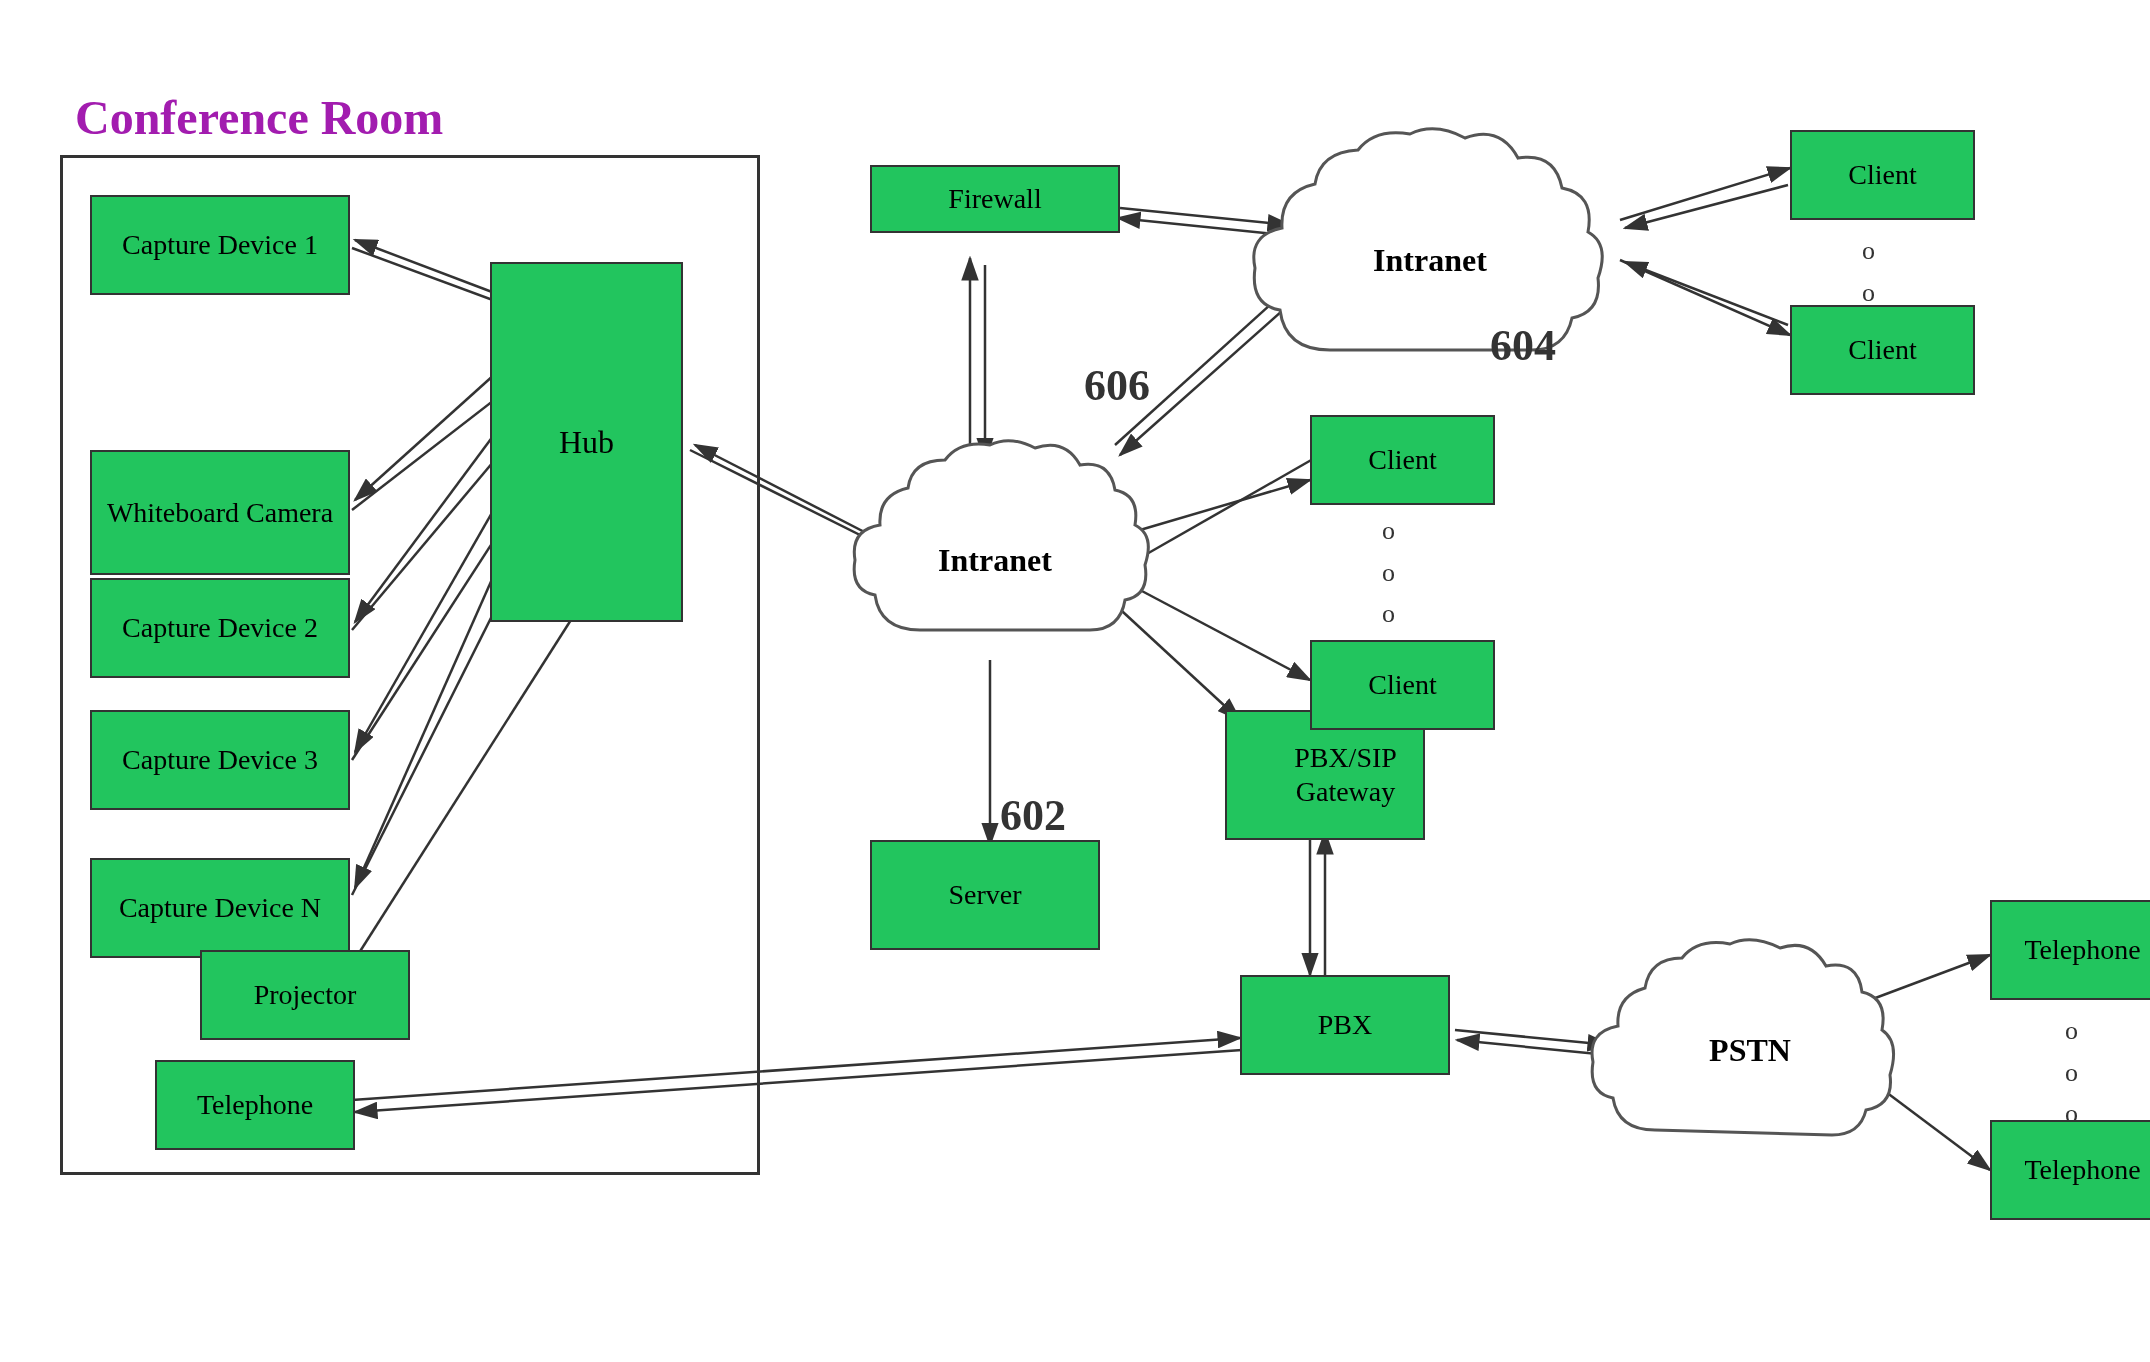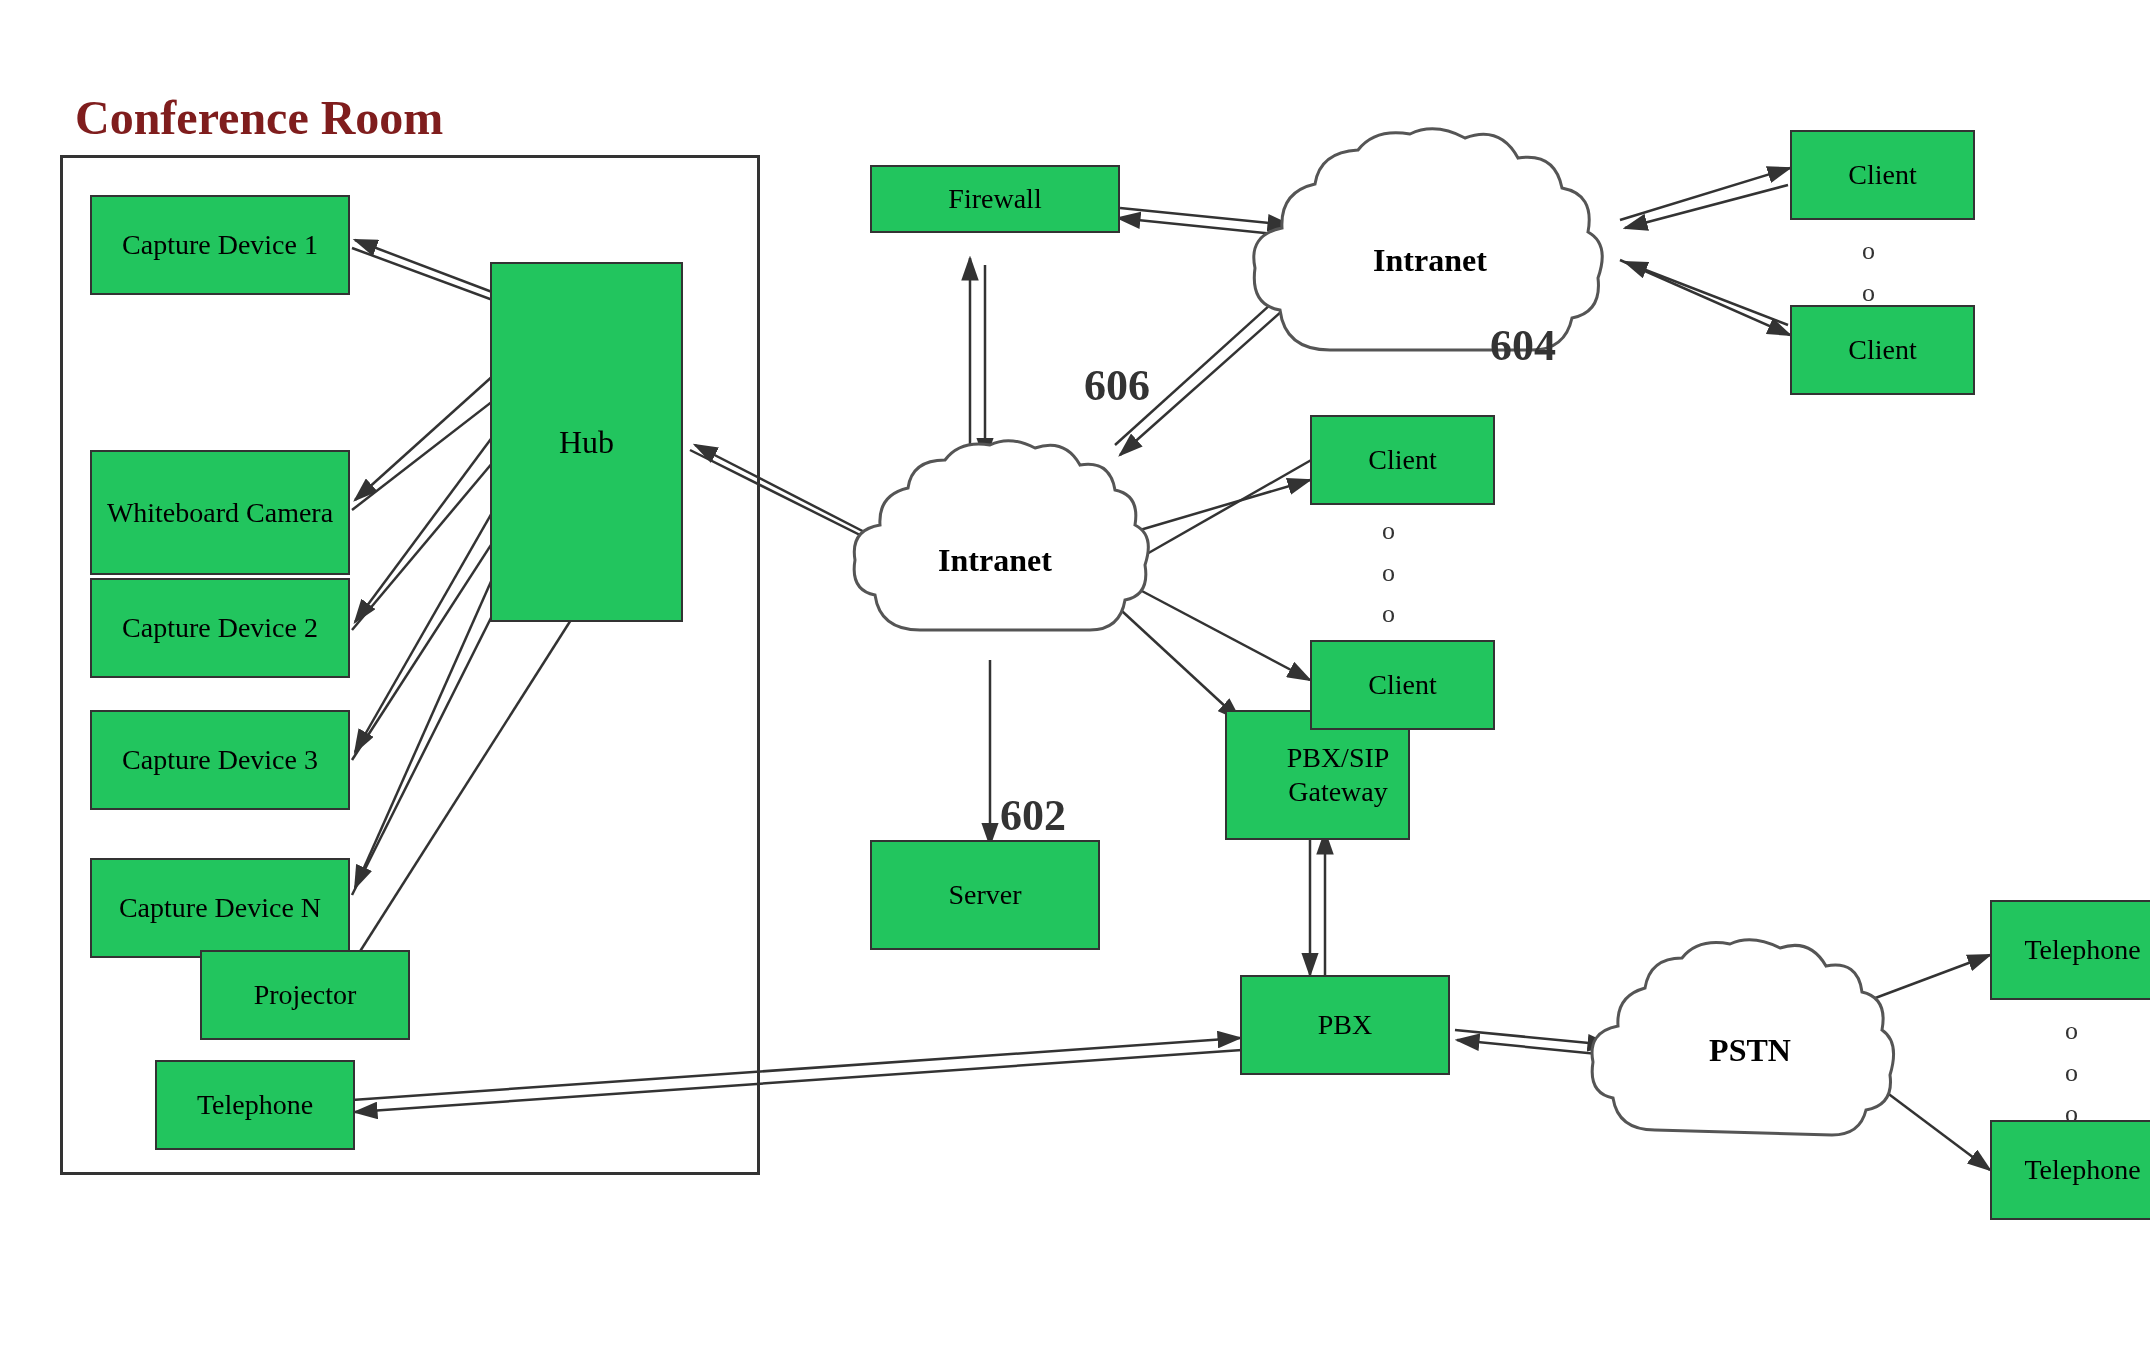--- a/index.html
+++ b/index.html
@@ -51,21 +51,21 @@
     }
     .conference-room-border {
       position: absolute;
       border: 3px solid #333;
       background: transparent;
     }
     .section-title {
       position: absolute;
       font-size: 48px;
       font-weight: bold;
-      color: #7f1d1d;
+      color: #a21caf;
     }
     .label-num {
       position: absolute;
       font-size: 44px;
       font-weight: bold;
       color: #333;
     }
     .dots {
       position: absolute;
       font-size: 24px;
@@ -190,21 +190,21 @@
 
   <div class="cloud" style="left:1240px; top:120px; width:380px; height:280px;">
     <svg viewBox="0 0 380 280" xmlns="http://www.w3.org/2000/svg">
       <path d="M90,230 Q45,230 40,190 Q10,185 15,148 Q8,115 42,108 Q40,72 75,64 Q80,32 118,30 Q135,8 170,14 Q195,2 225,18 Q260,5 278,38 Q315,32 322,68 Q355,74 348,112 Q370,124 358,158 Q362,192 332,198 Q325,230 292,230 Z" fill="white" stroke="#555" stroke-width="3"></path>
     </svg>
     <span class="cloud-label">Intranet</span>
   </div>
 
   <div class="box" style="left:870px; top:840px; width:230px; height:110px;">Server</div>
 
-  <div class="box" style="left:1225px; top:710px; width:185px; height:130px;padding-left:45px;">
+  <div class="box" style="left:1225px; top:710px; width:200px; height:130px;padding-left:45px;">
     <span>PBX/SIP Gateway</span>
   </div>
 
   <div class="box" style="left:1240px; top:975px; width:210px; height:100px;">PBX</div>
 
   <div class="cloud" style="left:1580px; top:930px; width:340px; height:240px;">
     <svg viewBox="0 0 340 240" xmlns="http://www.w3.org/2000/svg">
       <path d="M75,200 Q38,200 33,168 Q8,163 13,132 Q7,102 38,96 Q36,66 65,58 Q70,28 102,28 Q118,8 150,14 Q172,4 200,18 Q230,8 246,36 Q278,30 282,62 Q308,68 302,100 Q320,112 310,145 Q314,175 286,180 Q280,205 252,205 Z" fill="white" stroke="#555" stroke-width="3"></path>
     </svg>
     <span class="cloud-label">PSTN</span>

